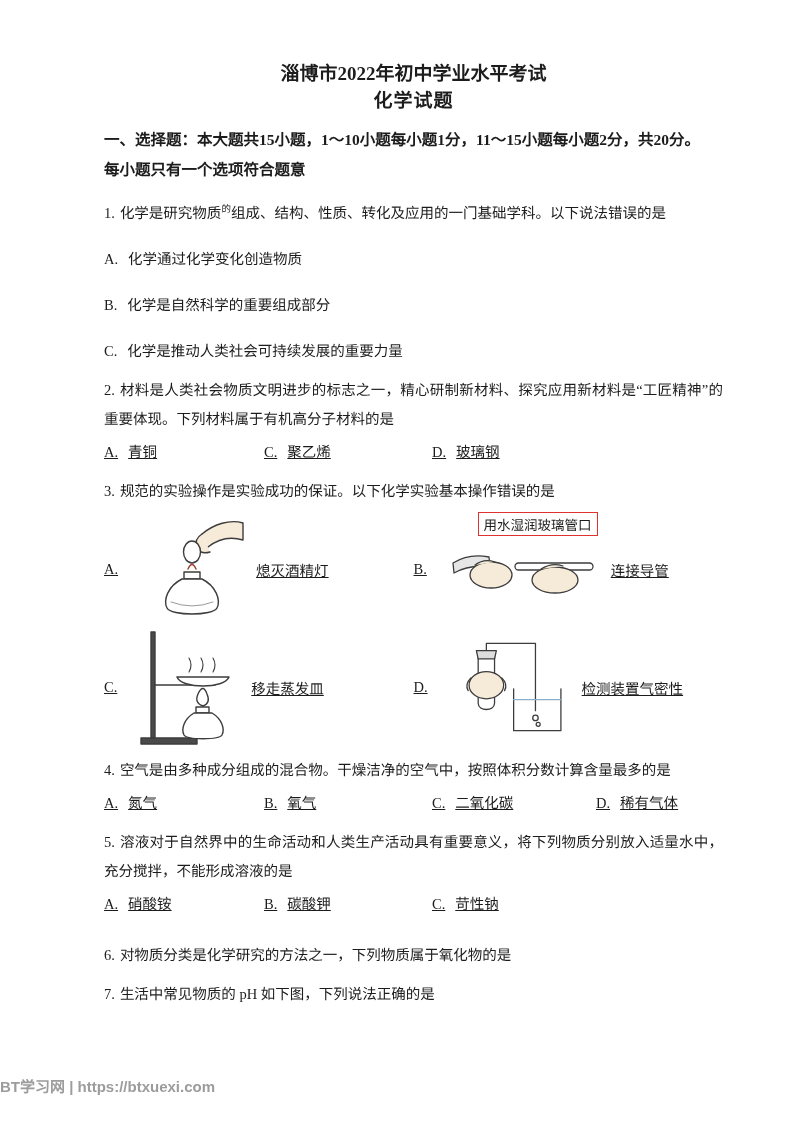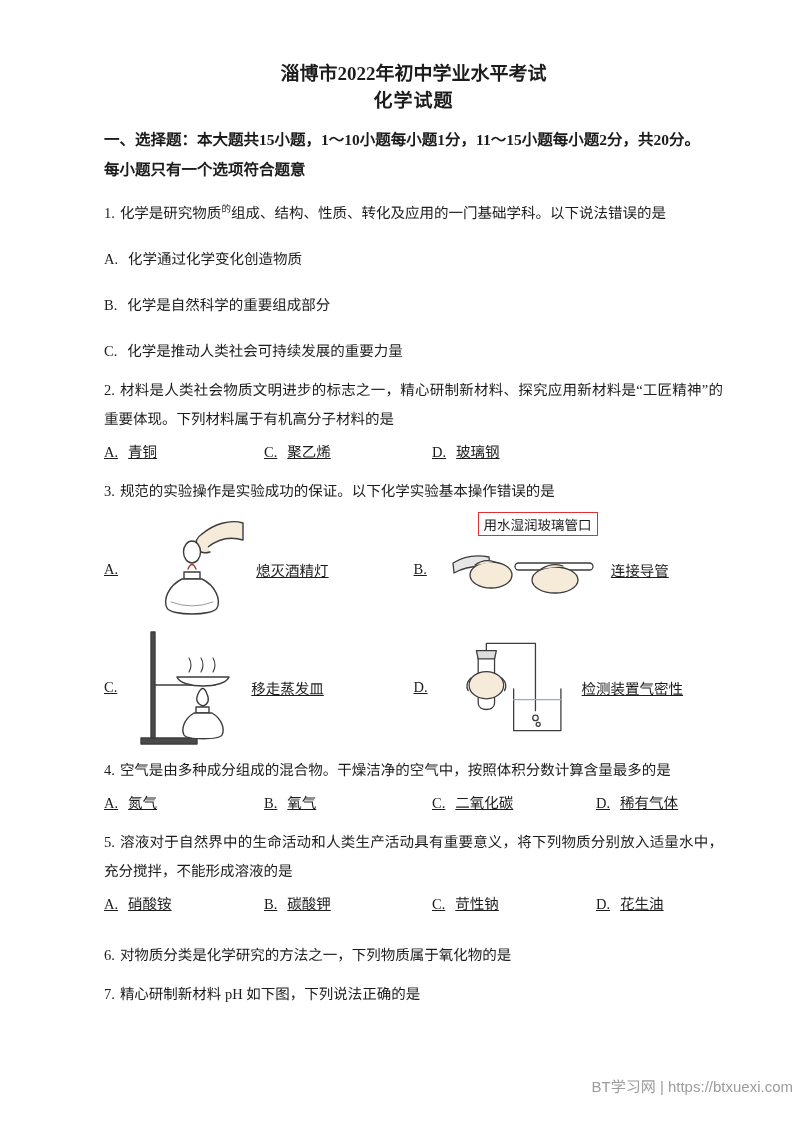--- a/index.html
+++ b/index.html
@@ -30,24 +30,25 @@
     position:absolute; left:64px; top:2px;
     border:1.6px solid #e03030;
     padding:1px 5px;
     font-size:13.5px;
     white-space:nowrap;
     background:#fff;
     z-index:2;
   }
   .footer {
     position:absolute; left:0; right:0; bottom:26px;
-    text-align:right;
+    text-align:left;
     font-size:15px;
     color:#9c9c9c;
     font-family:"Liberation Sans","DejaVu Sans",sans-serif;
+    font-weight:bold;
   }
   svg { flex:0 0 auto; }
 </style>
 </head>
 <body>
 
 <div class="page">
 
   <h1 class="doc-title">淄博市2022年初中学业水平考试</h1>
   <h2 class="doc-subtitle">化学试题</h2>
@@ -159,27 +160,26 @@
       <span><span class="opt-label">D.</span><span>稀有气体</span></span>
     </div>
   </div>
 
   <div class="q">
     <p class="stem"><span class="qnum">5.</span><span>溶液对于自然界中的生命活动和人类生产活动具有重要意义，将下列物质分别放入适量水中，充分搅拌，不能形成溶液的是</span></p>
     <div class="opt-row">
       <span><span class="opt-label">A.</span><span>硝酸铵</span></span>
       <span><span class="opt-label">B.</span><span>碳酸钾</span></span>
       <span><span class="opt-label">C.</span><span>苛性钠</span></span>
-      <span><span class="opt-label">D.</span><span>花生油</span></span>
     </div>
   </div>
 
   <div class="q">
     <p class="stem stem-q6"><span class="qnum">6.</span><span>对物质分类是化学研究的方法之一，下列物质属于氧化物的是</span></p>
   </div>
 
   <div class="q">
-    <p class="stem"><span class="qnum">7.</span><span>精心研制新材料 pH 如下图，下列说法正确的是</span></p>
+    <p class="stem"><span class="qnum">7.</span><span>生活中常见物质的 pH 如下图，下列说法正确的是</span></p>
   </div>
 
 </div>
 
 <div class="footer">BT学习网 | https://btxuexi.com</div>
 
 </body></html>

